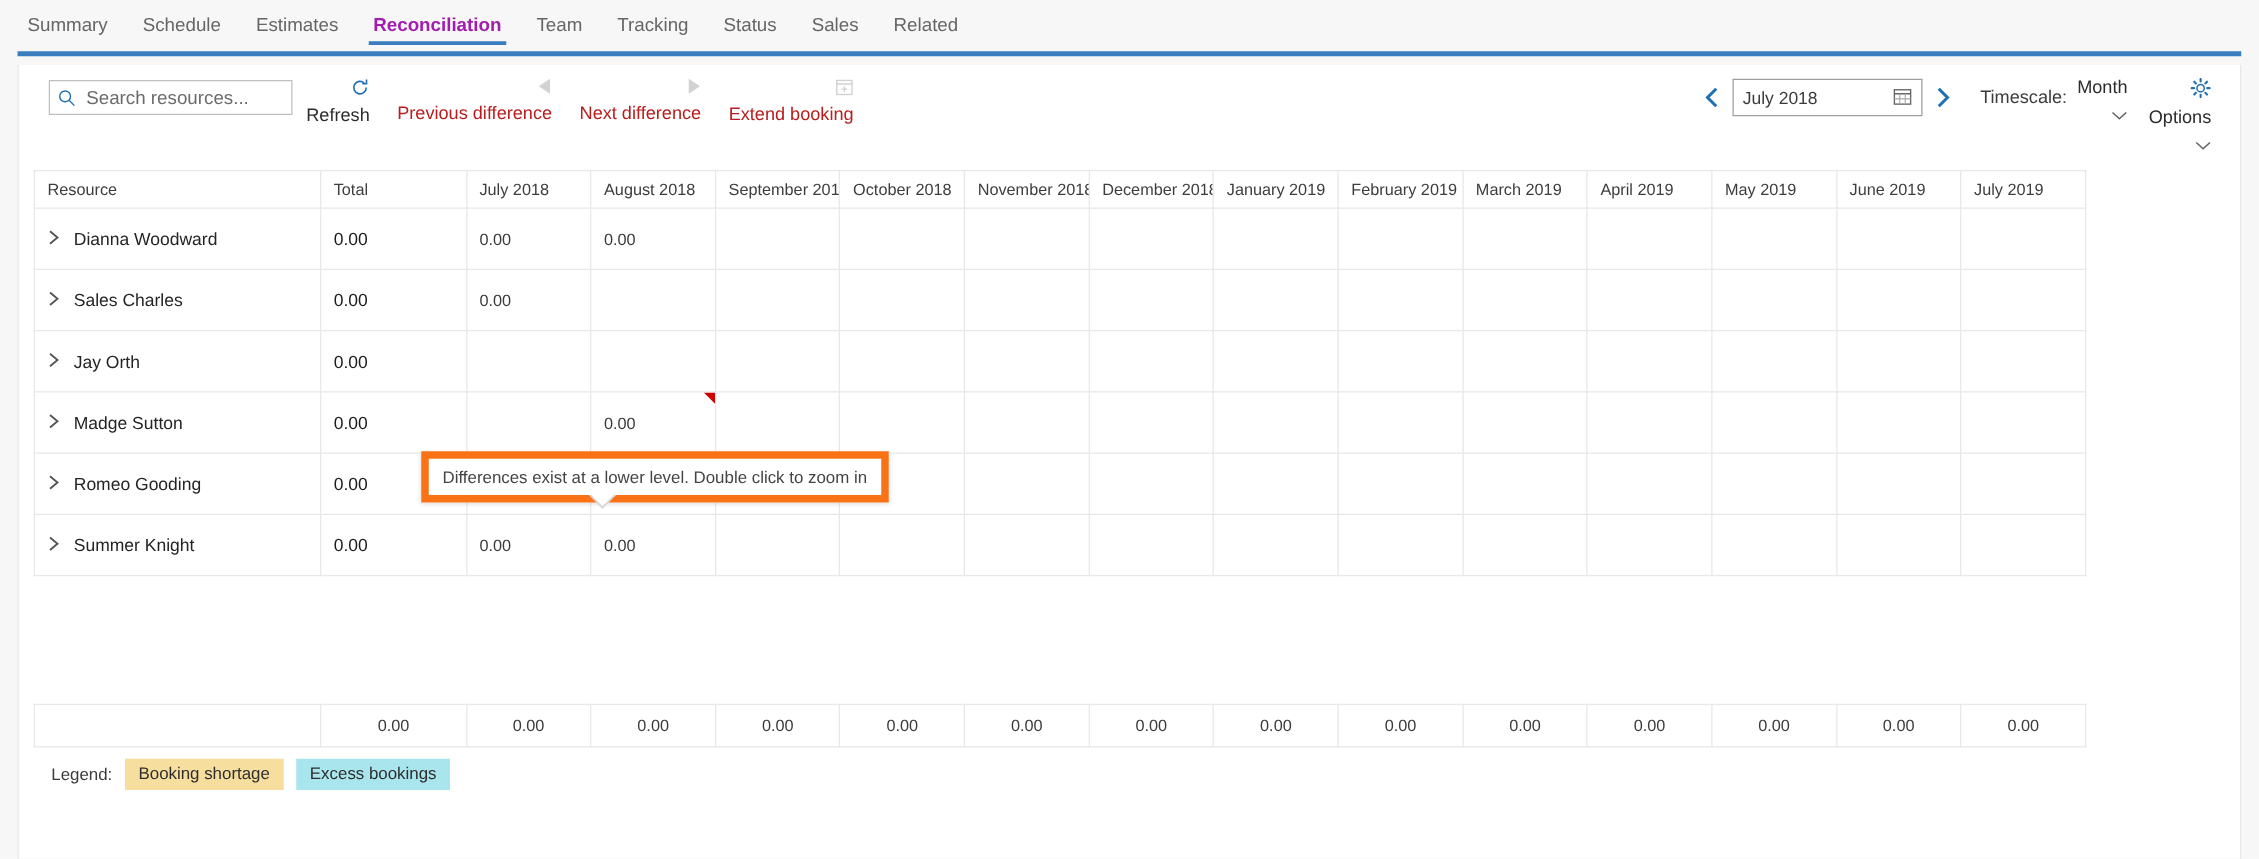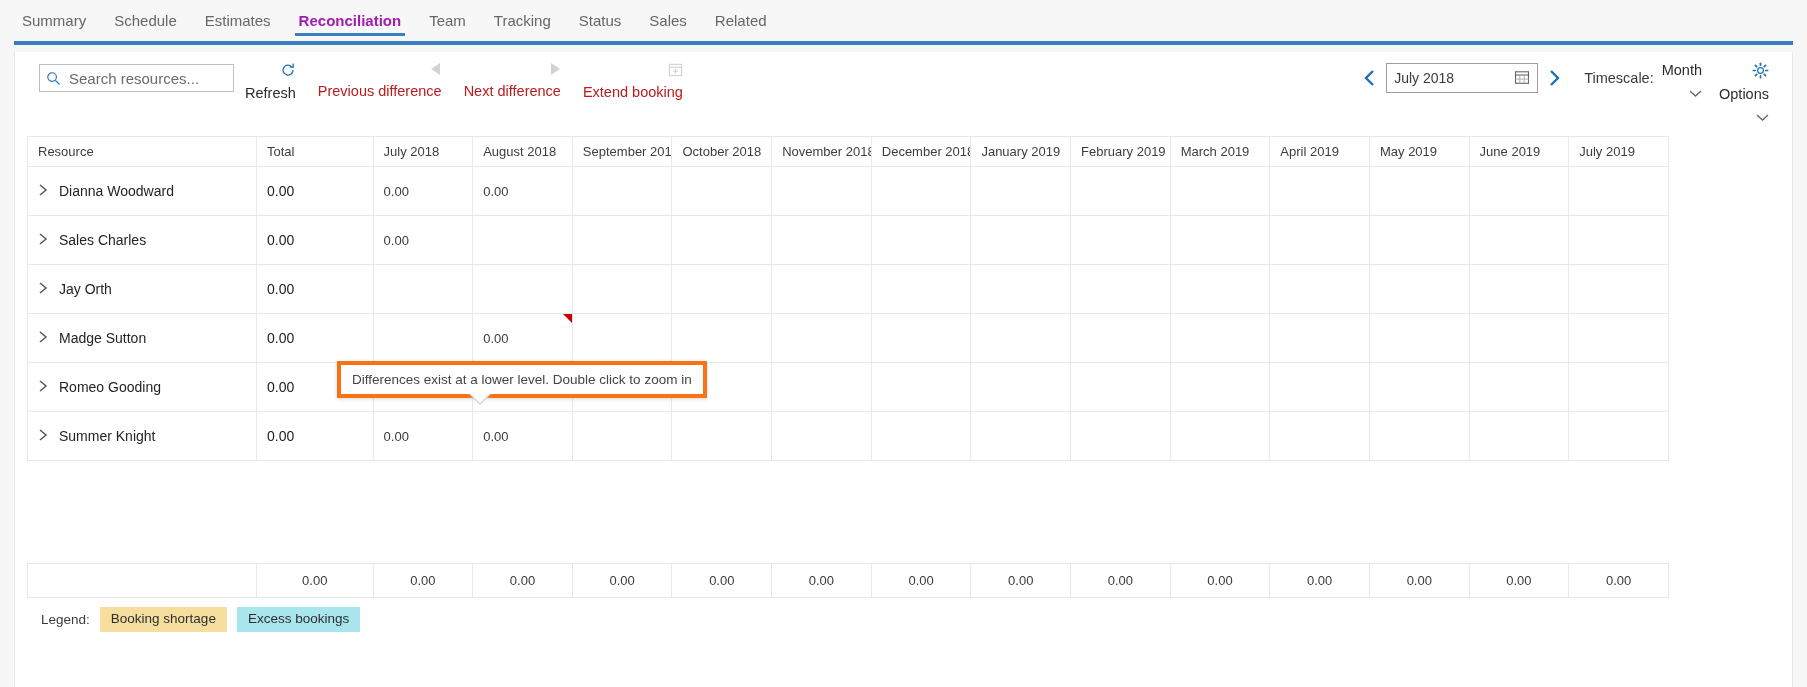--- a/index.html
+++ b/index.html
@@ -207,21 +207,21 @@
     color: #2e2e2e;
     line-height: 1.25;
   }
 
   
   .tooltip {
     position: absolute;
     left: 310px;
     top: 225px;
     background: #ffffff;
-    border: 4px solid #f97316;
+    border: 6px solid #f97316;
     box-shadow: 0 1px 4px rgba(0,0,0,0.16);
     padding: 7px 11px;
     font-size: 13.5px;
     color: #444;
     white-space: nowrap;
     z-index: 30;
   }
   .tooltip .tail,
   .tooltip .tail-in {
     position: absolute;

